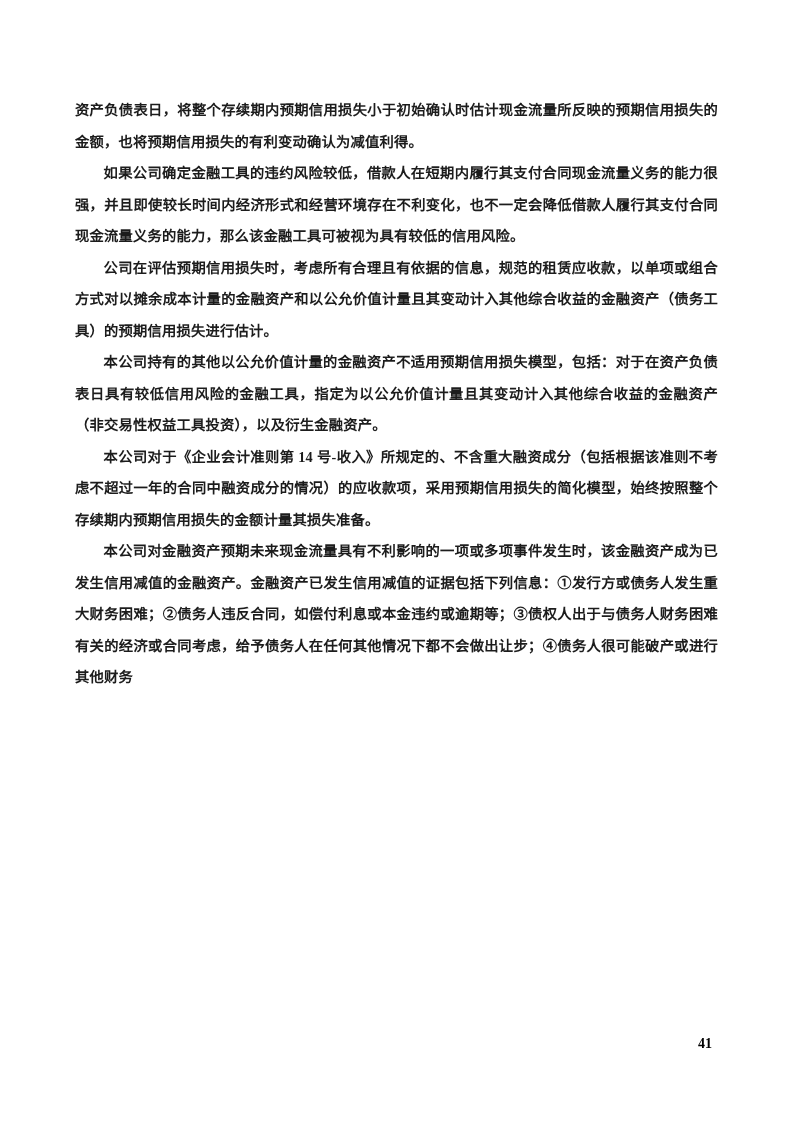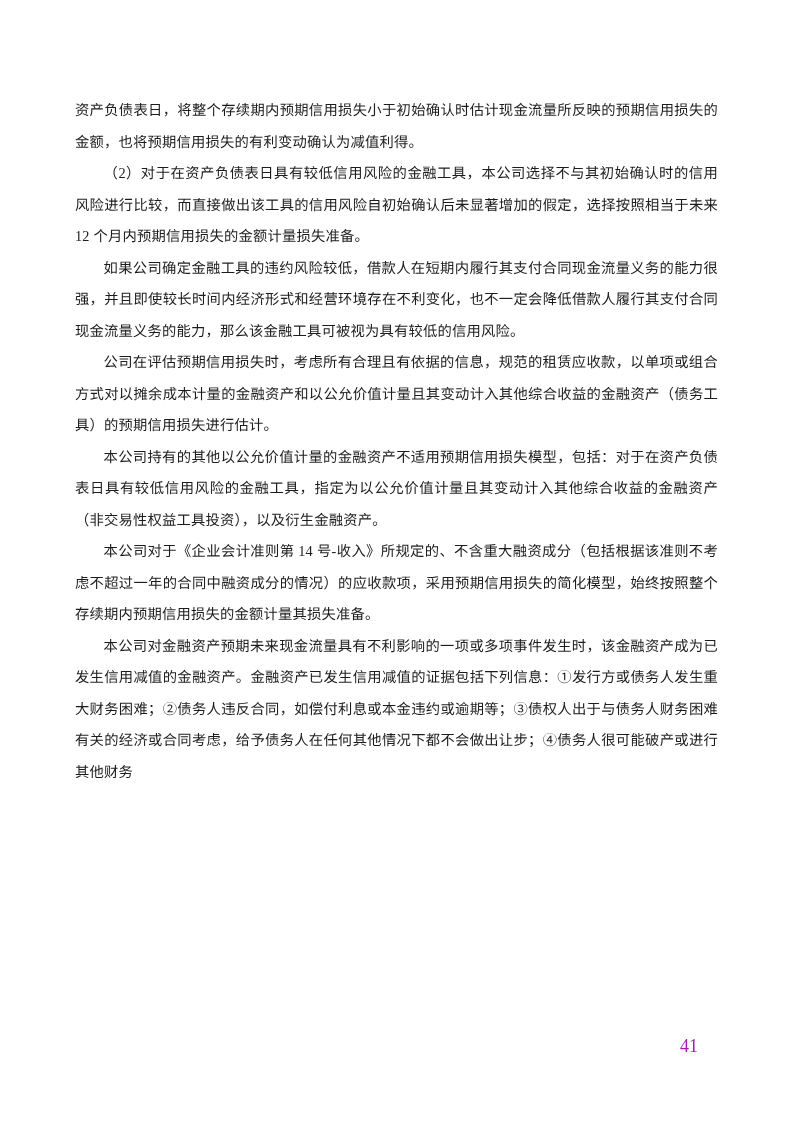--- a/index.html
+++ b/index.html
@@ -8,20 +8,21 @@
     background: #ffffff;
   }
   .page {
     position: relative;
     width: 793px;
     height: 1122px;
     background: #ffffff;
     overflow: hidden;
     font-family: "Liberation Serif", "DejaVu Serif", serif;
     color: #1c1c1c;
+    font-weight: bold;
   }
   .content {
     position: absolute;
     left: 75px;
     right: 75px;
     top: 95px;
     font-size: 14.3px;
     line-height: 31.5px;
     text-align: justify;
     letter-spacing: 0.2px;
@@ -31,32 +32,31 @@
     padding: 0;
     text-indent: 2em;
     word-break: break-all;
   }
   .content p.no-indent {
     text-indent: 0;
   }
   .page-number {
     position: absolute;
     top: 1036px;
-    right: 95px;
-    font-size: 18px;
-    color: #a21caf;
+    right: 81px;
+    font-size: 14px;
+    color: #000000;
   }
 </style>
 </head>
 <body>
 
 <div class="page">
   <div class="content">
     <p class="no-indent">资产负债表日，将整个存续期内预期信用损失小于初始确认时估计现金流量所反映的预期信用损失的金额，也将预期信用损失的有利变动确认为减值利得。</p>
-    <p>（2）对于在资产负债表日具有较低信用风险的金融工具，本公司选择不与其初始确认时的信用风险进行比较，而直接做出该工具的信用风险自初始确认后未显著增加的假定，选择按照相当于未来 12 个月内预期信用损失的金额计量损失准备。</p>
     <p>如果公司确定金融工具的违约风险较低，借款人在短期内履行其支付合同现金流量义务的能力很强，并且即使较长时间内经济形式和经营环境存在不利变化，也不一定会降低借款人履行其支付合同现金流量义务的能力，那么该金融工具可被视为具有较低的信用风险。</p>
     <p>公司在评估预期信用损失时，考虑所有合理且有依据的信息，规范的租赁应收款，以单项或组合方式对以摊余成本计量的金融资产和以公允价值计量且其变动计入其他综合收益的金融资产（债务工具）的预期信用损失进行估计。</p>
     <p>本公司持有的其他以公允价值计量的金融资产不适用预期信用损失模型，包括：对于在资产负债表日具有较低信用风险的金融工具，指定为以公允价值计量且其变动计入其他综合收益的金融资产（非交易性权益工具投资），以及衍生金融资产。</p>
     <p>本公司对于《企业会计准则第 14 号-收入》所规定的、不含重大融资成分（包括根据该准则不考虑不超过一年的合同中融资成分的情况）的应收款项，采用预期信用损失的简化模型，始终按照整个存续期内预期信用损失的金额计量其损失准备。</p>
     <p>本公司对金融资产预期未来现金流量具有不利影响的一项或多项事件发生时，该金融资产成为已发生信用减值的金融资产。金融资产已发生信用减值的证据包括下列信息：①发行方或债务人发生重大财务困难；②债务人违反合同，如偿付利息或本金违约或逾期等；③债权人出于与债务人财务困难有关的经济或合同考虑，给予债务人在任何其他情况下都不会做出让步；④债务人很可能破产或进行其他财务</p>
   </div>
   <div class="page-number">41</div>
 </div>
 
 </body></html>

